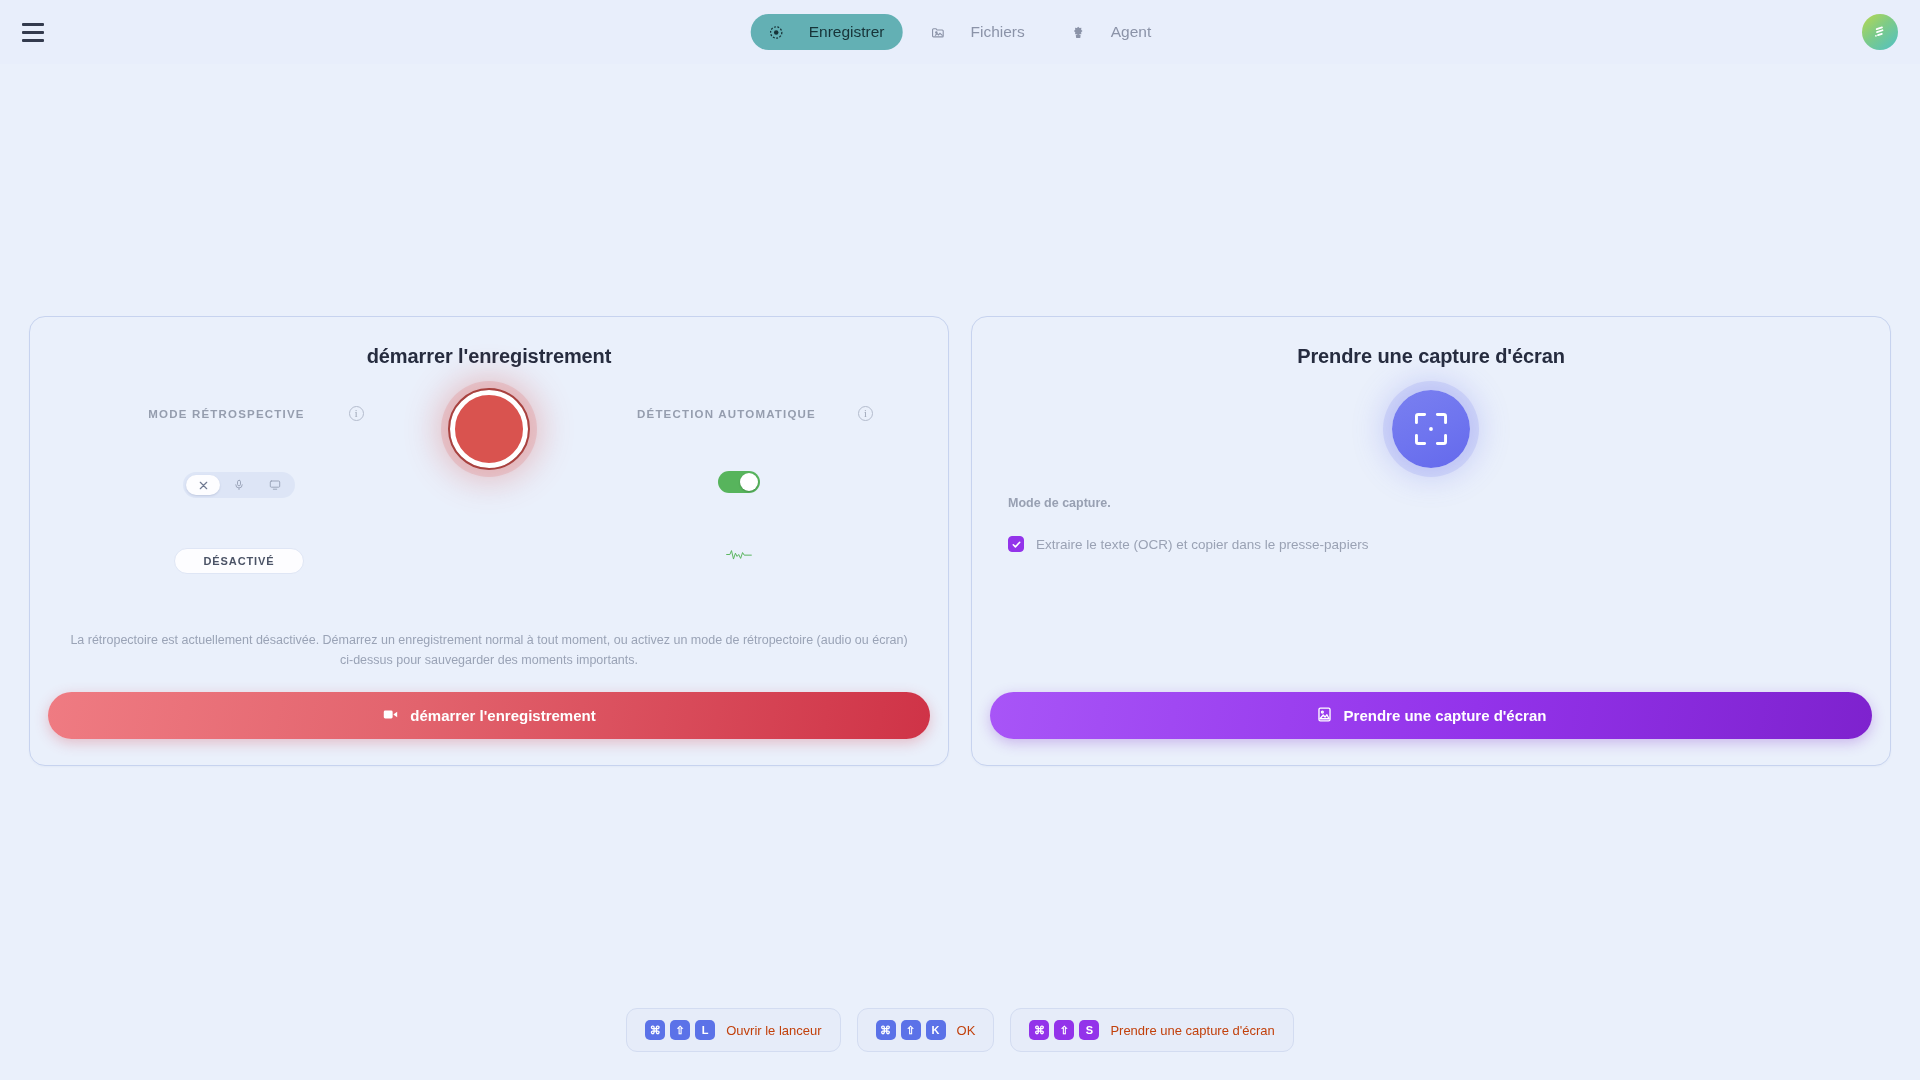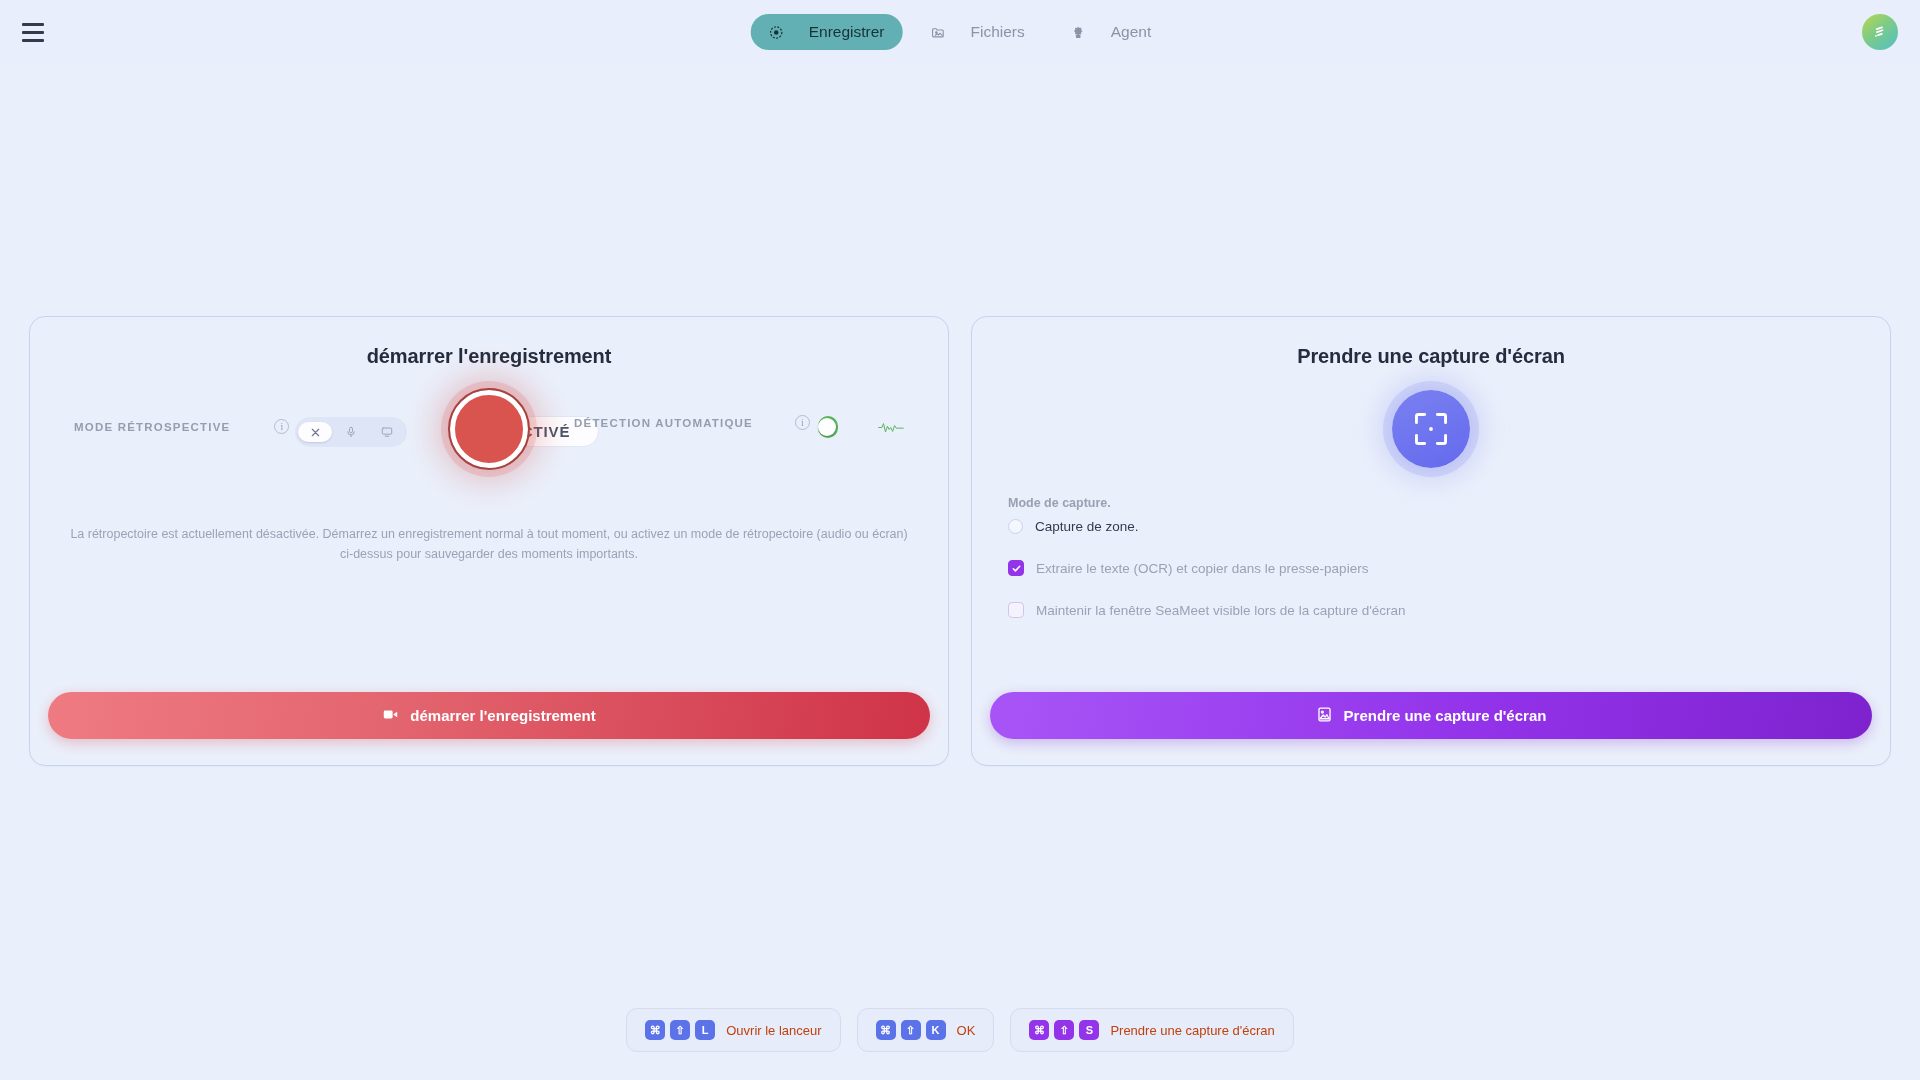--- a/index.html
+++ b/index.html
@@ -126,21 +126,22 @@
     display: flex;
     align-items: flex-start;
     justify-content: center;
     margin-top: 20px;
     gap: 0;
   }
 
   .side-col {
     width: 330px;
     display: flex;
-    flex-direction: row;
+    flex-direction: column;
+    align-items: center;
     padding-top: 18px;
     gap: 40px;
   }
 
   .side-head {
     display: flex;
     align-items: center;
     gap: 10px;
     justify-content: center;
     width: 100%;
@@ -192,21 +193,21 @@
     color: #707a91;
     box-shadow: 0 1px 2px rgba(60,80,130,.18);
   }
 
   .state-pill {
     margin-top: 10px;
     background: #fdfdff;
     border: 1px solid #dfe6f5;
     border-radius: 999px;
     padding: 6px 28px;
-    font-size: 15px;
+    font-size: 11px;
     font-weight: bold;
     letter-spacing: 0.9px;
     color: #4b5366;
     cursor: pointer;
   }
 
   
   .toggle {
     margin-top: 10px;
     width: 42px; height: 22px;
@@ -519,38 +520,30 @@
           <path d="M38 29v7a2 2 0 0 1-2 2h-7"></path>
           <path d="M15 38H8a2 2 0 0 1-2-2v-7"></path>
           <circle cx="22" cy="22" r="2.1" fill="#ffffff" stroke="none"></circle>
         </svg>
       </div>
 
       <div class="opts">
         <div class="opts-label">Mode de capture.</div>
 
 
-        <div class="opt-row">
-          <span class="radio"></span>
-          <span class="opt-text">Capture de zone.</span>
-        </div>
 
         <div class="opt-row gap-lg">
           <span class="chk on">
             <svg width="11" height="11" viewBox="0 0 24 24" fill="none" stroke="#ffffff" stroke-width="3.4" stroke-linecap="round" stroke-linejoin="round">
               <path d="M5 12.6l4.6 4.6L19 7"></path>
             </svg>
           </span>
           <span class="opt-text dim">Extraire le texte (OCR) et copier dans le presse-papiers</span>
         </div>
 
-        <div class="opt-row gap-lg">
-          <span class="chk"></span>
-          <span class="opt-text dim">Maintenir la fenêtre SeaMeet visible lors de la capture d'écran</span>
-        </div>
       </div>
 
       <div class="spacer"></div>
 
       <button class="cta cta-purple">
         <span>
           <svg width="17" height="17" viewBox="0 0 24 24" fill="none" stroke="#ffffff" stroke-width="1.9" stroke-linejoin="round">
             <rect x="4.2" y="3" width="15.6" height="18" rx="2"></rect>
             <circle cx="9" cy="8.6" r="1.3"></circle>
             <path d="M5.6 18l4.6-5.2 2.6 2.8 2.6-3.2 3 5.6z"></path>

